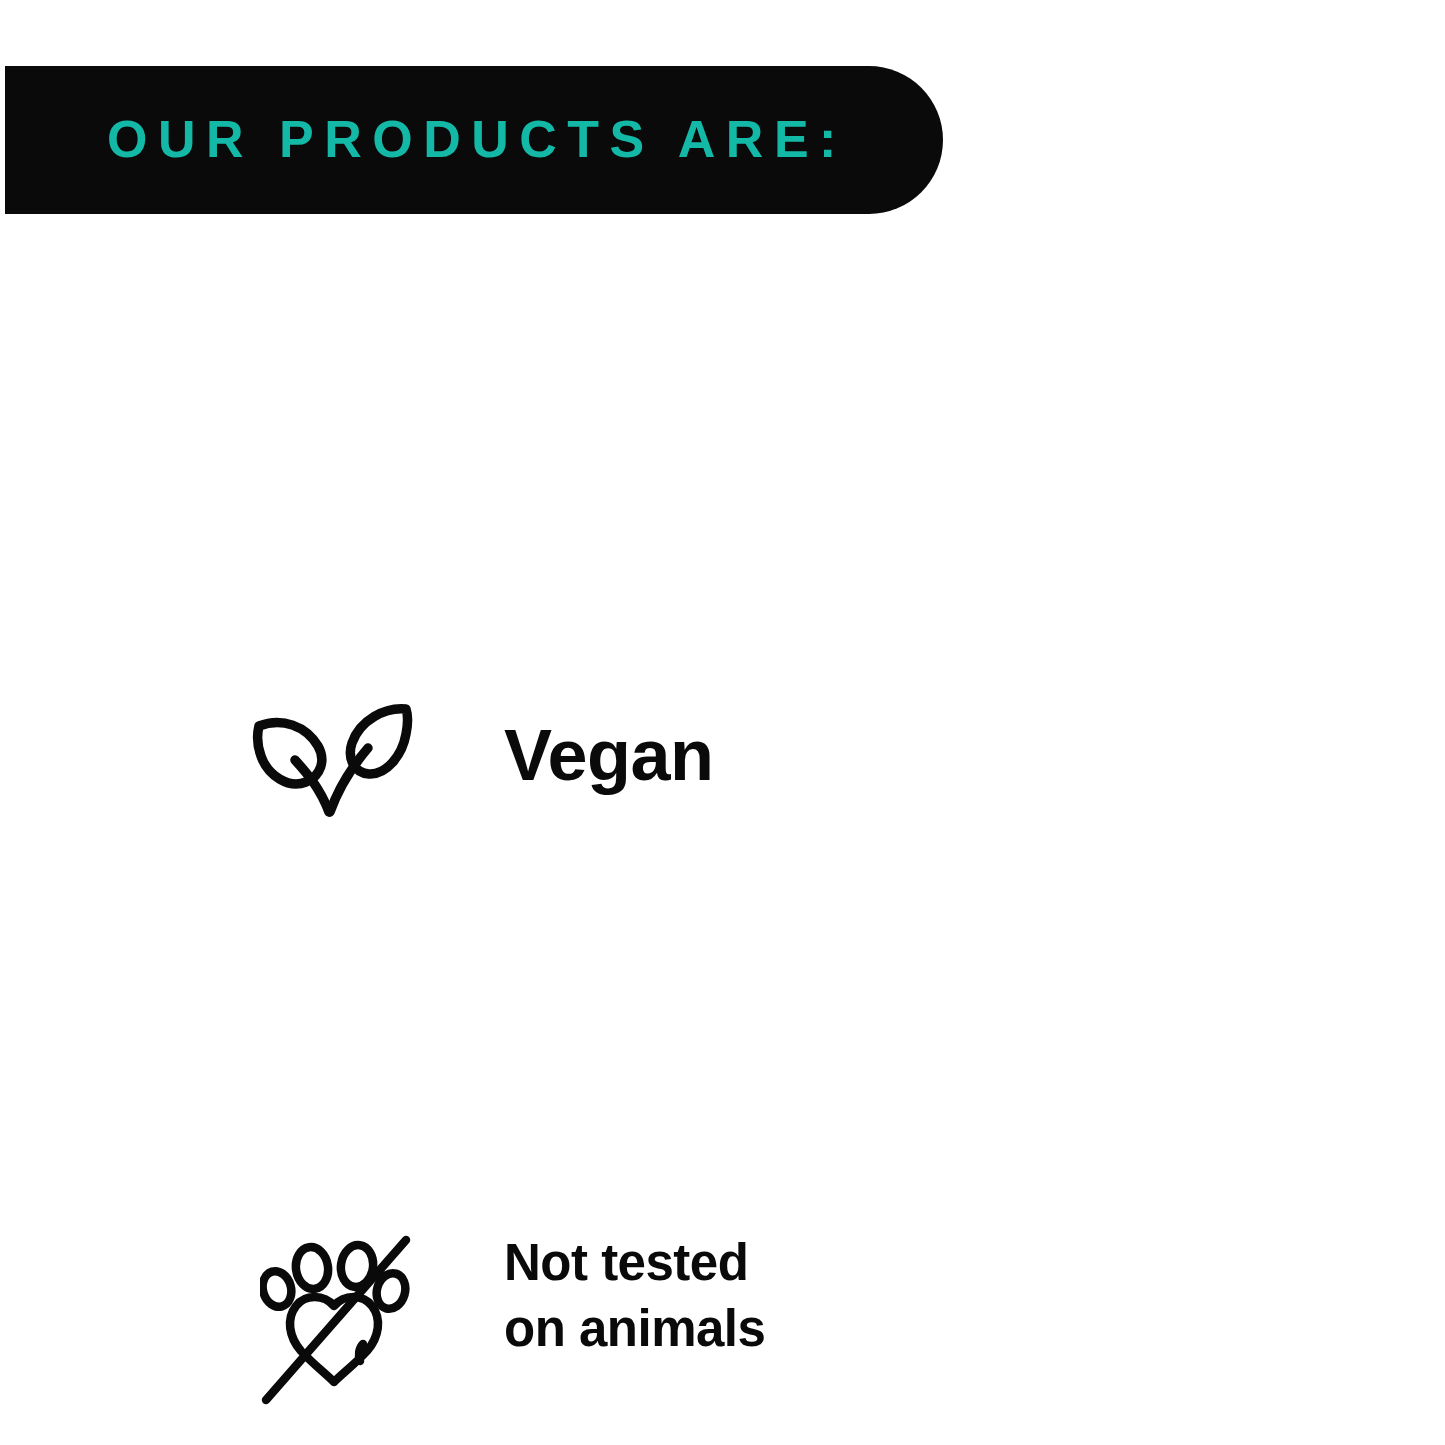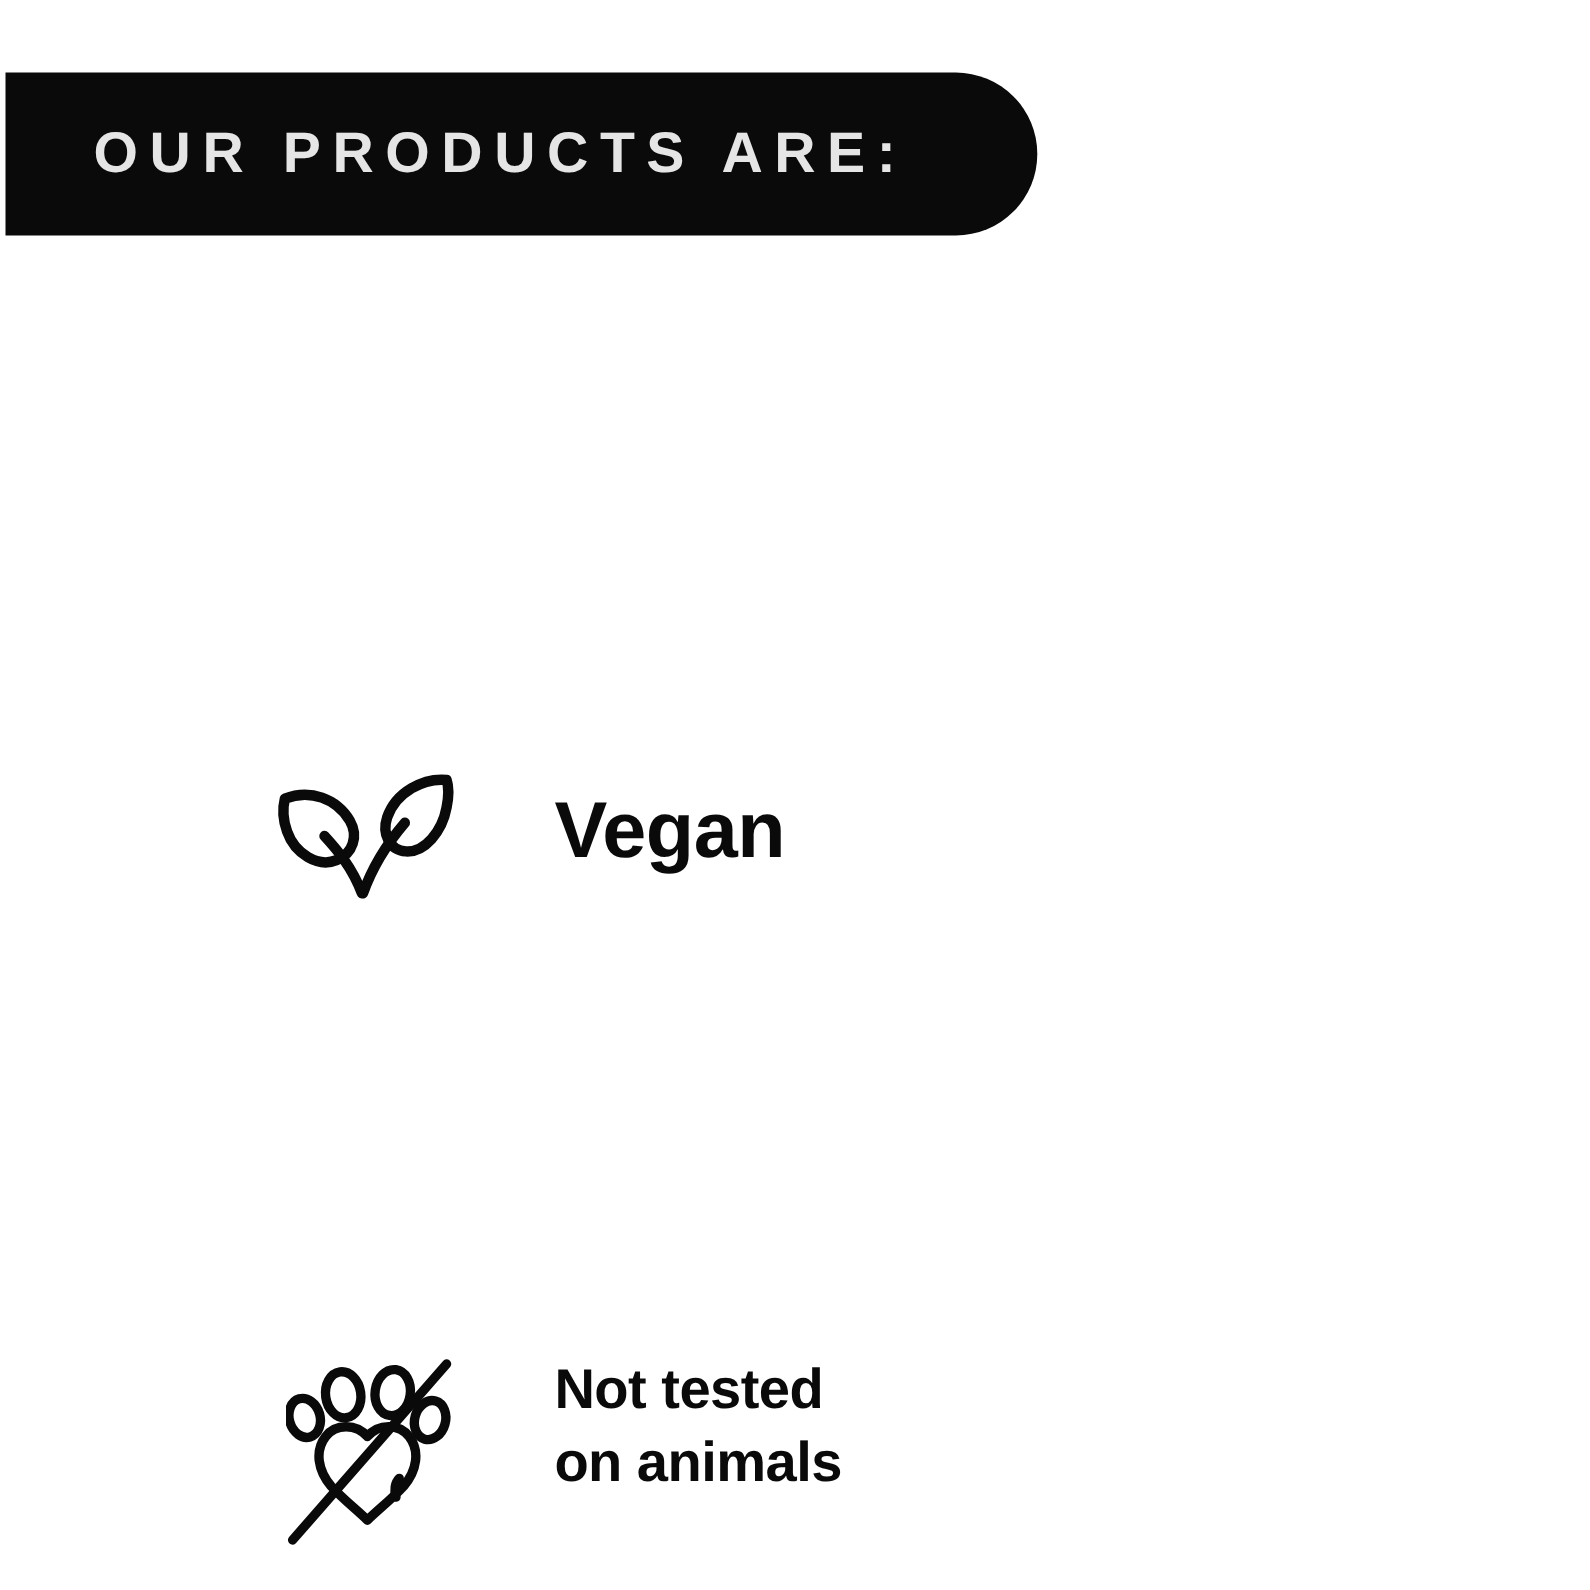--- a/index.html
+++ b/index.html
@@ -33,24 +33,24 @@
     background: #0a0a0a;
     border-top-left-radius: 0;
     border-bottom-left-radius: 0;
     border-top-right-radius: 74px;
     border-bottom-right-radius: 74px;
     display: flex;
     align-items: center;
   }
   .header-title {
     position: absolute;
-    left: 80px;
+    left: 102px;
     top: 50%;
     transform: translateY(-52%);
-    color: #e5e5e5;
+    color: #14b8a6;
     font-family: "Liberation Sans", sans-serif;
     font-size: 52px;
     font-weight: 600;
     letter-spacing: 10.5px;
     line-height: 1;
     white-space: nowrap;
   }
 
   
   .feature-list {

